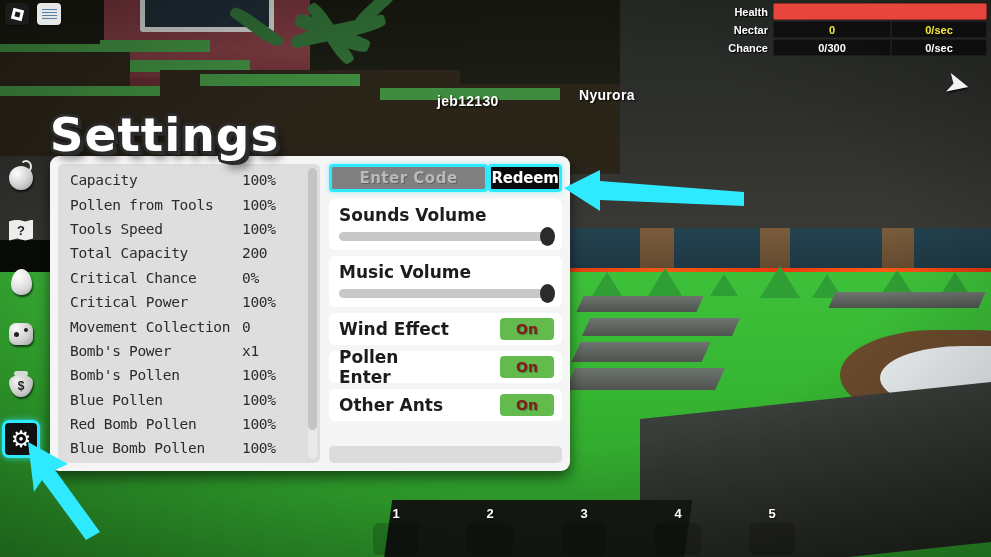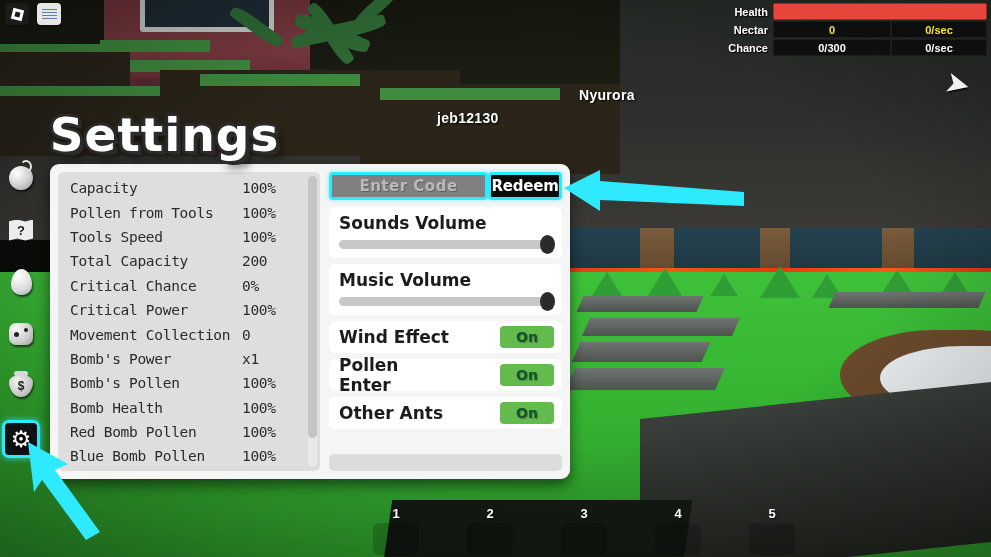--- a/index.html
+++ b/index.html
@@ -204,21 +204,21 @@
     text-shadow:
       3px 3px 0 #2b2b2b, 4px 4px 0 #2b2b2b,
       -2px -2px 0 #2b2b2b, 2px -2px 0 #2b2b2b, -2px 2px 0 #2b2b2b,
       0 3px 0 #2b2b2b, 3px 0 0 #2b2b2b, -3px 0 0 #2b2b2b, 0 -3px 0 #2b2b2b,
       6px 7px 8px rgba(0,0,0,.55);
     transform: scaleX(1.02);
     z-index: 6;
   }
 
   .settings-window {
-    position: absolute; left: 50px; top: 164px;
+    position: absolute; left: 50px; top: 156px;
     width: 520px; height: 315px;
     background: #f5f5f5;
     border-radius: 9px;
     box-shadow: 0 6px 14px rgba(0,0,0,.55);
     display: flex; padding: 8px;
     z-index: 5;
   }
 
   
   .stats-panel {
@@ -290,21 +290,21 @@
     display: flex; align-items: center; justify-content: space-between;
     height: 32px;
     gap: 44px;
   }
   .toggle-label {
     font-size: 17px; font-weight: bold; color: #1c1c1c;
     font-family: "DejaVu Sans", sans-serif;
   }
   .toggle-btn {
     width: 54px; height: 22px; background: #63bb4e; border-radius: 4px;
-    color: #14532d; font-size: 14px; font-weight: bold;
+    color: #7f1d1d; font-size: 14px; font-weight: bold;
     display: flex; align-items: center; justify-content: center;
     font-family: "DejaVu Sans", sans-serif;
     text-shadow: 1px 1px 1px rgba(0,0,0,.3);
   }
   .bottom-filler {
     background: #dcdcdc; border-radius: 5px; height: 17px; margin-top: auto;
   }
 
   
   .arrow-svg { position: absolute; z-index: 20; pointer-events: none; }
@@ -406,21 +406,21 @@
     </div>
     <div class="hud-row">
       <div class="hud-label">Chance</div>
       <div class="hud-cell main hud-val-white">0/300</div>
       <div class="hud-cell rate hud-val-white">0/sec</div>
     </div>
   </div>
 
   <div class="compass">➤</div>
 
-  <div class="nametag" style="left:437px;top:110px;">jeb12130</div>
+  <div class="nametag" style="left:437px;top:93px;">jeb12130</div>
   <div class="nametag" style="left:579px;top:87px;">Nyurora</div>
 
   <div class="sidebar">
     <div class="side-btn">
       <div class="ico-bomb"></div>
     </div>
     <div class="side-btn">
       <div class="ico-quest">
         <b>?</b>
       </div>
@@ -477,21 +477,21 @@
           </div>
           <div class="stat-row">
             <span class="stat-label">Bomb's Power</span>
             <span class="stat-value">x1</span>
           </div>
           <div class="stat-row">
             <span class="stat-label">Bomb's Pollen</span>
             <span class="stat-value">100%</span>
           </div>
           <div class="stat-row">
-            <span class="stat-label">Bomb Health</span>
+            <span class="stat-label">Blue Pollen</span>
             <span class="stat-value">100%</span>
           </div>
           <div class="stat-row">
             <span class="stat-label">Red Bomb Pollen</span>
             <span class="stat-value">100%</span>
           </div>
           <div class="stat-row">
             <span class="stat-label">Blue Bomb Pollen</span>
             <span class="stat-value">100%</span>
           </div>

